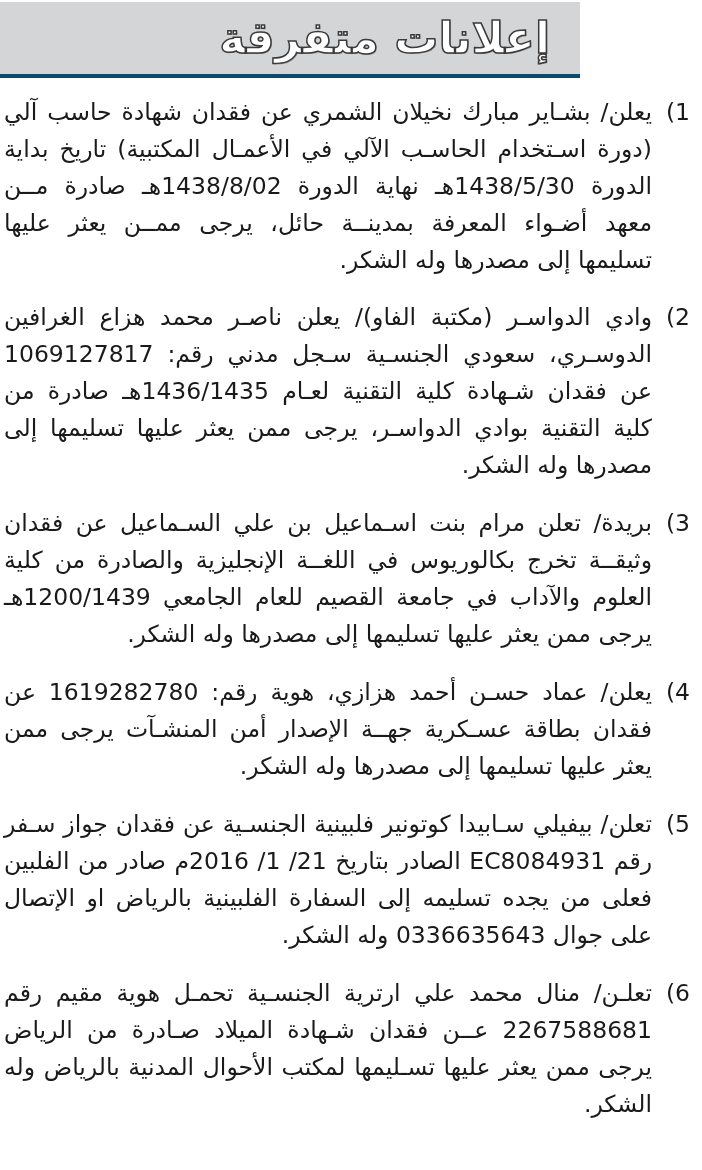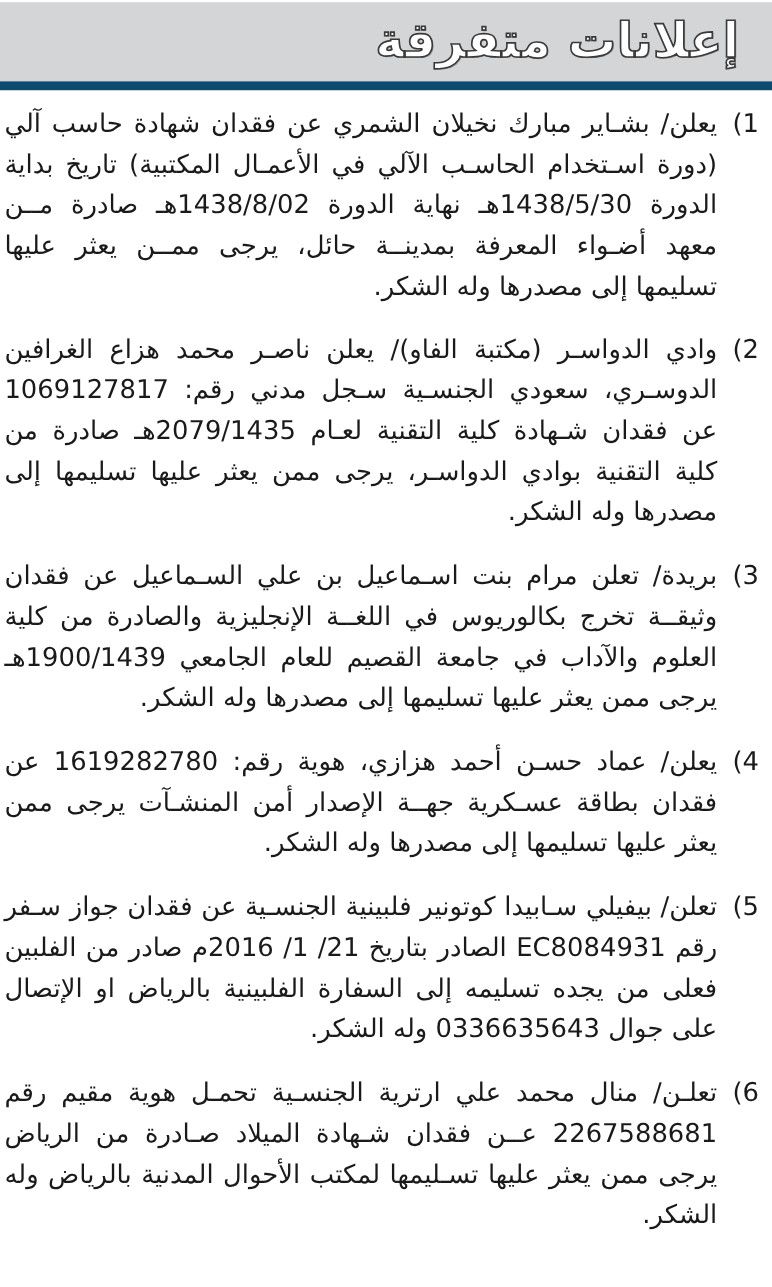--- a/index.html
+++ b/index.html
@@ -12,24 +12,24 @@
       height: 1170px;
       overflow: hidden;
       position: relative;
       font-family: "DejaVu Sans", sans-serif;
       color: #1a1a1a;
     }
     .header {
       position: absolute;
       left: 0;
       top: 2px;
-      width: 702px;
+      width: 580px;
       height: 72px;
       background: #d4d5d7;
-      border-bottom: 8px solid #0c4a6e;
+      border-bottom: 4px solid #0c4a6e;
       direction: rtl;
     }
     .header-title {
       position: absolute;
       right: 30px;
       top: 6px;
       font-family: "DejaVu Sans", sans-serif;
       font-size: 44px;
       font-weight: bold;
       color: #ffffff;
@@ -81,25 +81,25 @@
   <div class="header-title">إعلانات متفرقة</div>
 </div>
 
 <div class="content">
   <div class="ad">
     <span class="ad-number">1)</span>
     <span class="ad-text">يعلن/ بشـاير مبارك نخيلان الشمري عن فقدان شهادة حاسب آلي (دورة اسـتخدام الحاسـب الآلي في الأعمـال المكتبية) تاريخ بداية الدورة 1438/5/30هـ نهاية الدورة 1438/8/02هـ صادرة مــن معهد أضـواء المعرفة بمدينــة حائل، يرجى ممــن يعثر عليها تسليمها إلى مصدرها وله الشكر.</span>
   </div>
   <div class="ad">
     <span class="ad-number">2)</span>
-    <span class="ad-text">وادي الدواسـر (مكتبة الفاو)/ يعلن ناصـر محمد هزاع الغرافين الدوسـري، سعودي الجنسـية سـجل مدني رقم: 1069127817 عن فقدان شـهادة كلية التقنية لعـام 2079/1435هـ صادرة من كلية التقنية بوادي الدواسـر، يرجى ممن يعثر عليها تسليمها إلى مصدرها وله الشكر.</span>
+    <span class="ad-text">وادي الدواسـر (مكتبة الفاو)/ يعلن ناصـر محمد هزاع الغرافين الدوسـري، سعودي الجنسـية سـجل مدني رقم: 1069127817 عن فقدان شـهادة كلية التقنية لعـام 1436/1435هـ صادرة من كلية التقنية بوادي الدواسـر، يرجى ممن يعثر عليها تسليمها إلى مصدرها وله الشكر.</span>
   </div>
   <div class="ad">
     <span class="ad-number">3)</span>
-    <span class="ad-text">بريدة/ تعلن مرام بنت اسـماعيل بن علي السـماعيل عن فقدان وثيقــة تخرج بكالوريوس في اللغــة الإنجليزية والصادرة من كلية العلوم والآداب في جامعة القصيم للعام الجامعي 1900/1439هـ يرجى ممن يعثر عليها تسليمها إلى مصدرها وله الشكر.</span>
+    <span class="ad-text">بريدة/ تعلن مرام بنت اسـماعيل بن علي السـماعيل عن فقدان وثيقــة تخرج بكالوريوس في اللغــة الإنجليزية والصادرة من كلية العلوم والآداب في جامعة القصيم للعام الجامعي 1200/1439هـ يرجى ممن يعثر عليها تسليمها إلى مصدرها وله الشكر.</span>
   </div>
   <div class="ad">
     <span class="ad-number">4)</span>
     <span class="ad-text">يعلن/ عماد حسـن أحمد هزازي، هوية رقم: 1619282780 عن فقدان بطاقة عسـكرية جهــة الإصدار أمن المنشـآت يرجى ممن يعثر عليها تسليمها إلى مصدرها وله الشكر.</span>
   </div>
   <div class="ad">
     <span class="ad-number">5)</span>
     <span class="ad-text">تعلن/ بيفيلي سـابيدا كوتونير فلبينية الجنسـية عن فقدان جواز سـفر رقم EC8084931 الصادر بتاريخ 21/ 1/ 2016م صادر من الفلبين فعلى من يجده تسليمه إلى السفارة الفلبينية بالرياض او الإتصال على جوال 0336635643 وله الشكر.</span>
   </div>
   <div class="ad">

